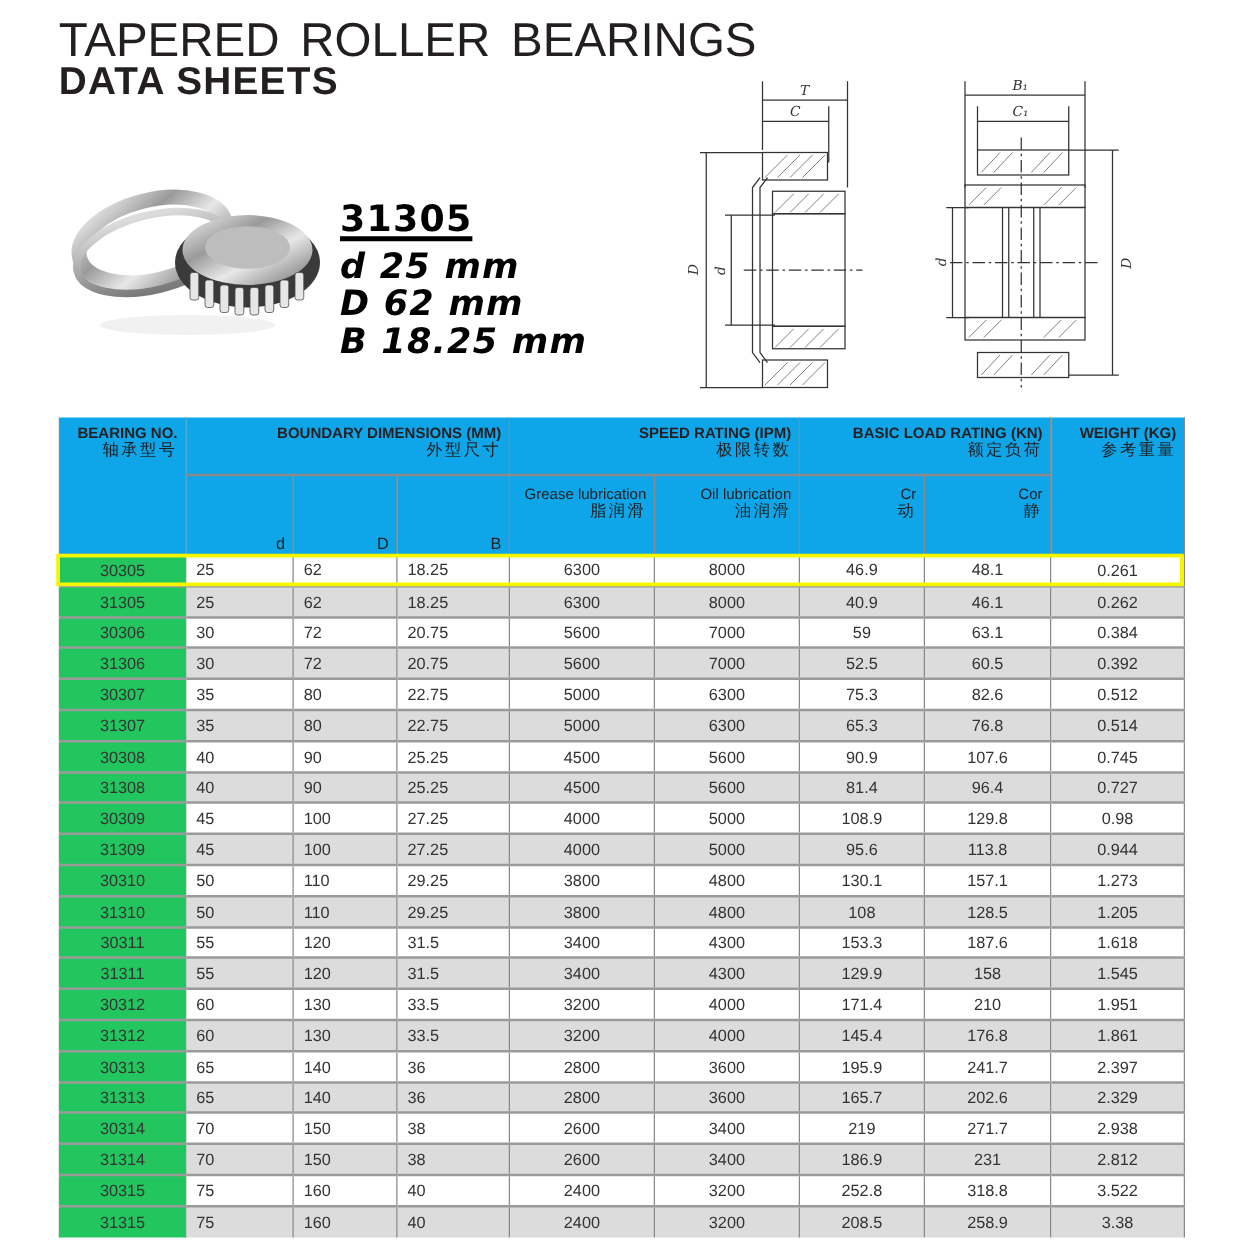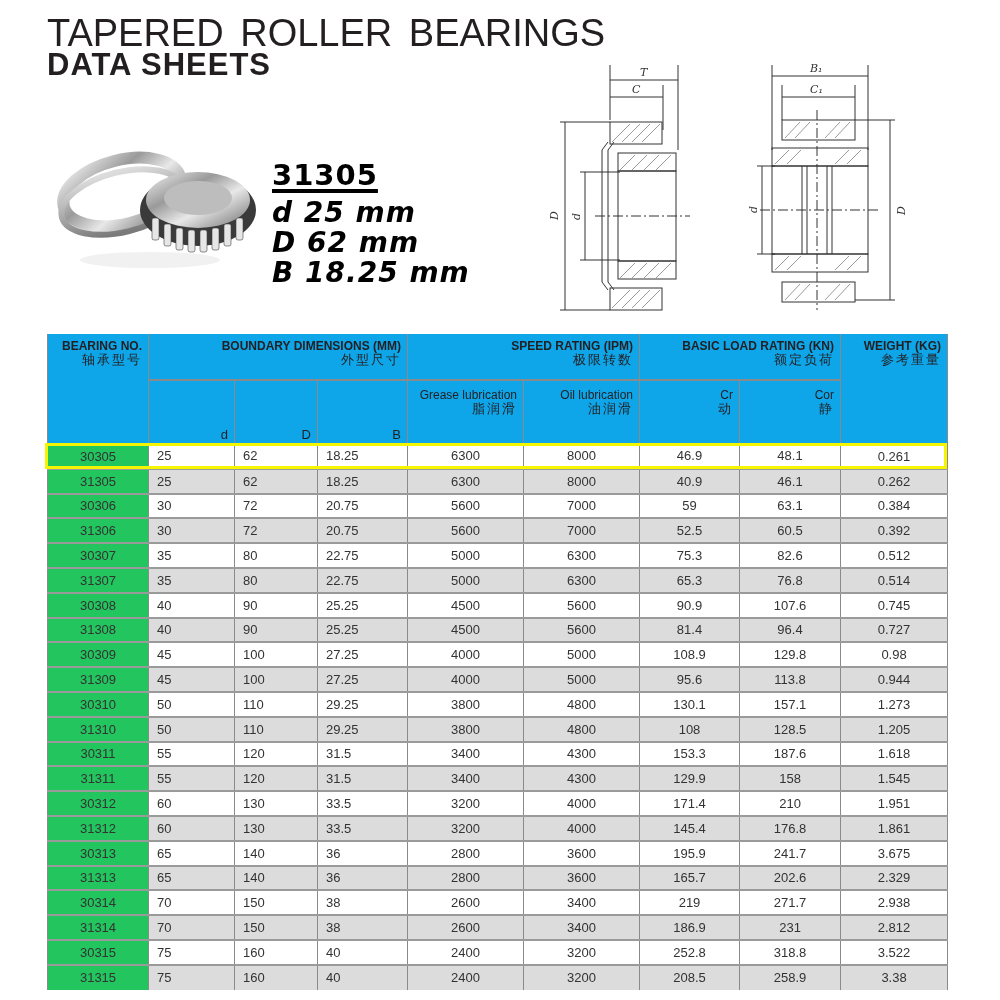--- a/index.html
+++ b/index.html
@@ -388,21 +388,21 @@
       </tr>
       <tr class="odd">
         <td class="first">30313</td>
         <td class="num-left">65</td>
         <td class="num-left">140</td>
         <td class="num-left">36</td>
         <td>2800</td>
         <td>3600</td>
         <td>195.9</td>
         <td>241.7</td>
-        <td>3.675</td>
+        <td>2.397</td>
       </tr>
       <tr class="even">
         <td class="first">31313</td>
         <td class="num-left">65</td>
         <td class="num-left">140</td>
         <td class="num-left">36</td>
         <td>2800</td>
         <td>3600</td>
         <td>165.7</td>
         <td>202.6</td>

